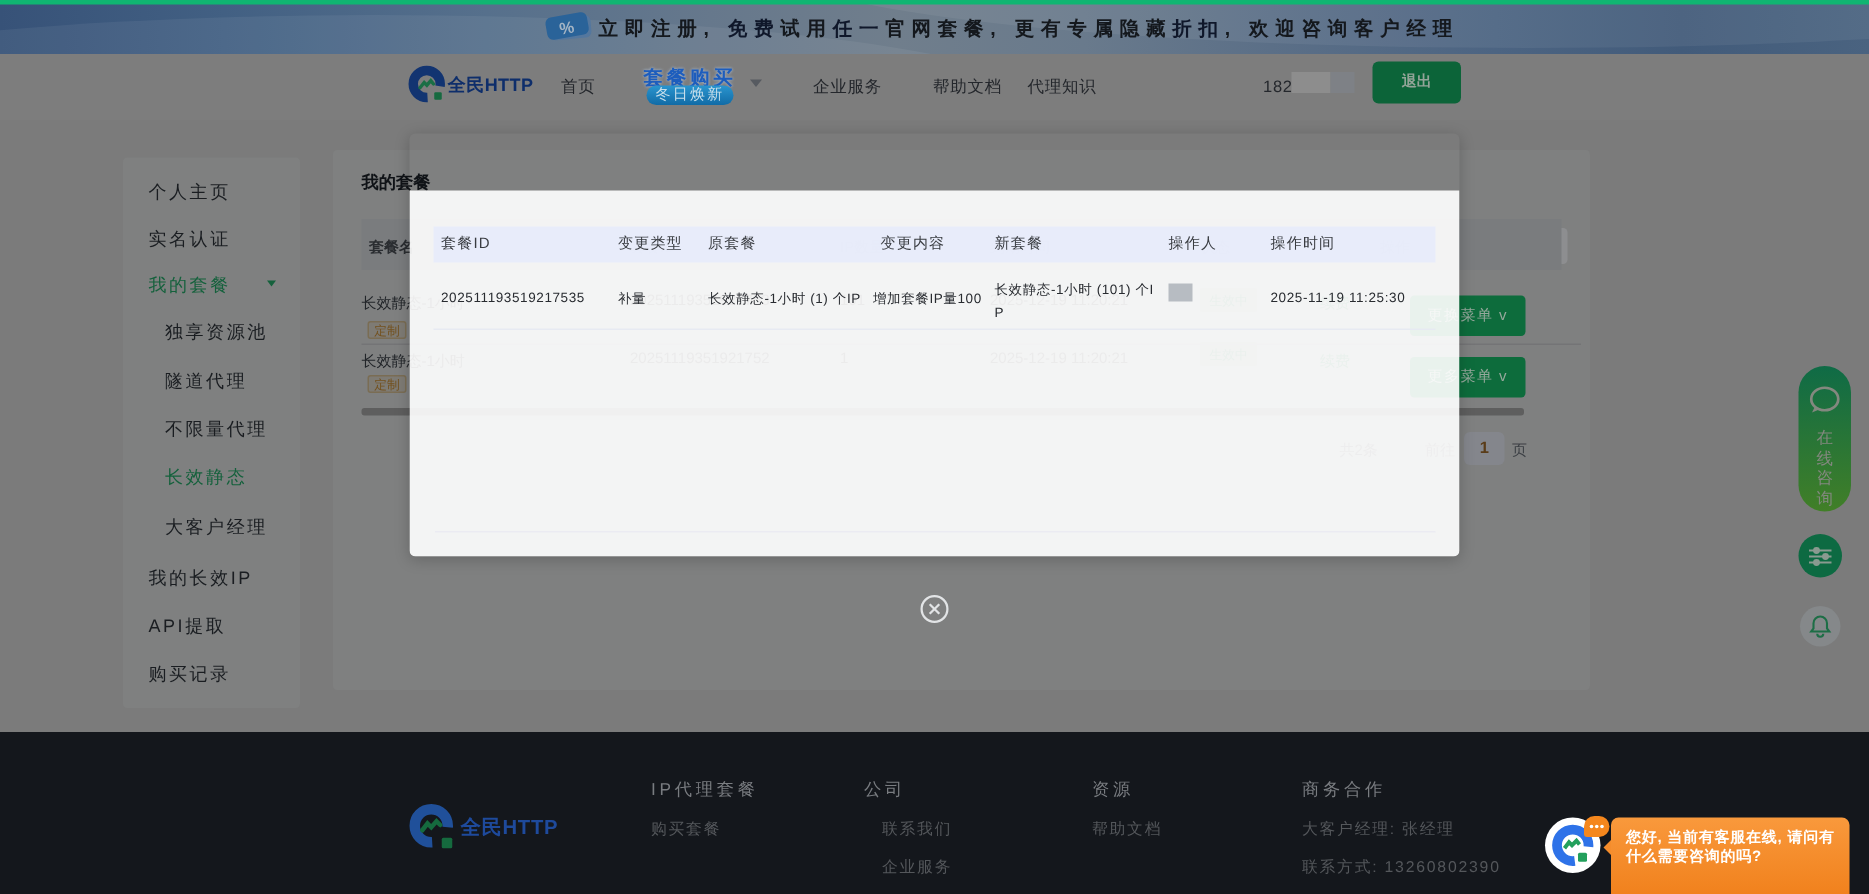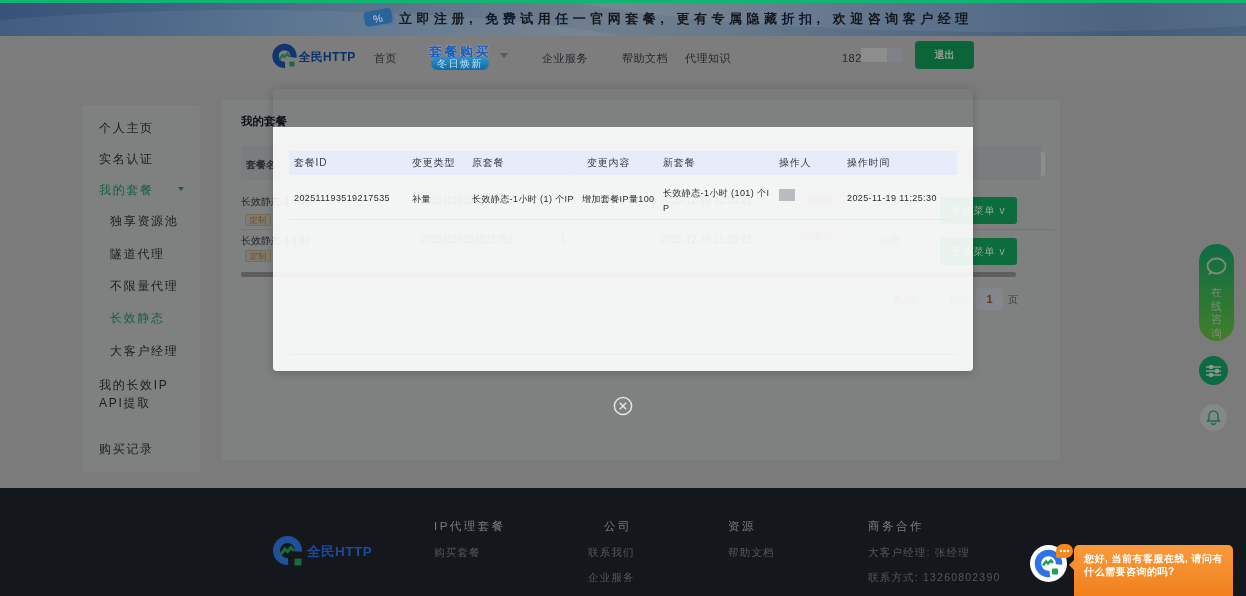--- a/index.html
+++ b/index.html
@@ -94,21 +94,21 @@
   <div class="sitem abs" style="left:99px;top:120px;">个人主页</div>
   <div class="sitem abs" style="left:99px;top:151px;">实名认证</div>
   <div class="sitem abs grn" style="left:99px;top:182px;">我的套餐</div>
   <div class="abs" style="left:178px;top:187px;width:0;height:0;border:3.5px solid transparent;border-top:4.5px solid #15613c;"></div>
   <div class="sitem abs sub" style="left:110px;top:213px;">独享资源池</div>
   <div class="sitem abs sub" style="left:110px;top:246px;">隧道代理</div>
   <div class="sitem abs sub" style="left:110px;top:278px;">不限量代理</div>
   <div class="sitem abs sub grn" style="left:110px;top:310px;">长效静态</div>
   <div class="sitem abs sub" style="left:110px;top:343px;">大客户经理</div>
   <div class="sitem abs" style="left:99px;top:377px;">我的长效IP</div>
-  <div class="sitem abs" style="left:99px;top:395px;">API提取</div>
+  <div class="sitem abs" style="left:99px;top:409px;">API提取</div>
   <div class="sitem abs" style="left:99px;top:441px;">购买记录</div>
 
   <div id="content" class="abs"></div>
   <div class="ctext abs" style="left:241px;top:114px;font-size:11.5px;font-weight:bold;color:#101317;">我的套餐</div>
   <div class="abs" style="left:979px;top:152px;width:66px;height:24px;background:#8d8e90;border-radius:3px;"></div>
   <div class="abs" style="left:241px;top:146px;width:800px;height:34px;background:#7a7c7e;"></div>
   <div class="ctext abs" style="left:246px;top:158px;font-weight:bold;color:#2a2d31;">套餐名</div>
   <div class="ctext abs" style="left:420px;top:158px;font-weight:bold;color:#2a2d31;">套餐ID</div>
   <div class="ctext abs" style="left:560px;top:158px;font-weight:bold;color:#2a2d31;">IP数量</div>
   <div class="ctext abs" style="left:660px;top:158px;font-weight:bold;color:#2a2d31;">到期时间</div>
@@ -143,21 +143,21 @@
   <div id="footer" class="abs"></div>
   <div class="abs" style="left:271px;top:533px;width:120px;height:36px;">
     <svg width="120" height="36" viewBox="0 0 120 36">
       <circle cx="16.5" cy="17.5" r="11" fill="none" stroke="#20509a" stroke-width="7" stroke-dasharray="53.6 15.5" stroke-dashoffset="-16.5"></circle>
       <path d="M10.5 20.5 L14 16 L16.5 18.5 L20 14.5 L22.5 17" stroke="#156a3e" stroke-width="3" fill="none" stroke-linecap="round"></path>
       <rect x="23.5" y="25.5" width="7" height="7" rx="1" fill="#156a3e"></rect>
       <text x="36" y="23" font-size="13.5" font-weight="bold" fill="#1e4a9c" letter-spacing="0.5">全民HTTP</text>
     </svg>
   </div>
   <div class="fhead" style="left:434px;top:519px;">IP代理套餐</div>
-  <div class="fhead" style="left:604px;top:519px;">公司</div>
+  <div class="fhead" style="left:576px;top:519px;">公司</div>
   <div class="fhead" style="left:728px;top:519px;">资源</div>
   <div class="fhead" style="left:868px;top:519px;">商务合作</div>
   <div class="flink" style="left:434px;top:546px;">购买套餐</div>
   <div class="flink" style="left:588px;top:546px;">联系我们</div>
   <div class="flink" style="left:588px;top:571px;">企业服务</div>
   <div class="flink" style="left:728px;top:546px;">帮助文档</div>
   <div class="flink" style="left:868px;top:546px;">大客户经理: 张经理</div>
   <div class="flink" style="left:868px;top:571px;">联系方式: 13260802390</div>
 
   <div id="fpill" class="abs">

